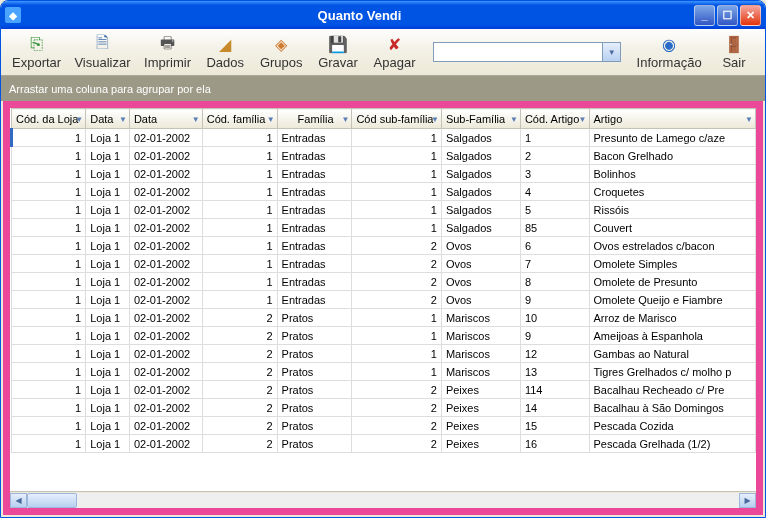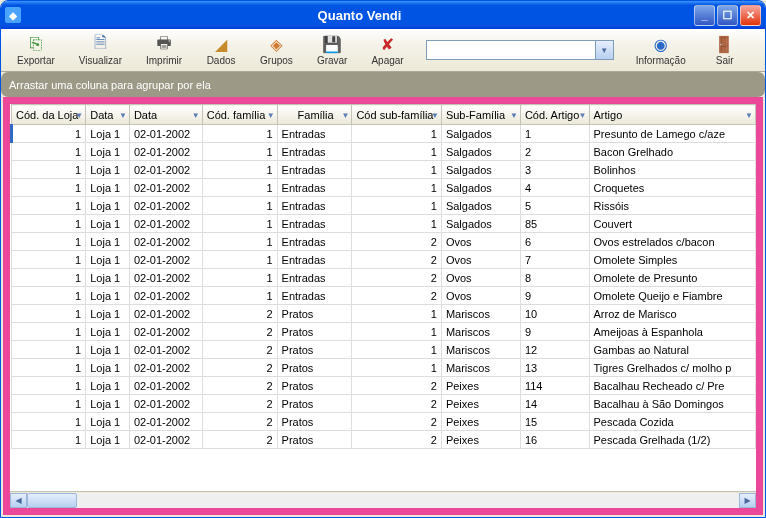--- a/index.html
+++ b/index.html
@@ -8,25 +8,25 @@
 .titlebar { height: 28px; background: linear-gradient(to bottom, #3d95ff 0%, #0054e3 15%, #0054e3 85%, #003dd9 100%); display: flex; align-items: center; padding: 0 4px; color: white; font-weight: bold; font-size: 13px; }
 .titlebar-icon { width: 16px; height: 16px; margin-right: 4px; background: #4aa3ff; border-radius: 2px; display: flex; align-items: center; justify-content: center; font-size: 10px; }
 .titlebar-text { flex: 1; text-align: center; }
 .titlebar-buttons { display: flex; gap: 2px; }
 .titlebar-btn { width: 21px; height: 21px; border-radius: 3px; display: flex; align-items: center; justify-content: center; font-weight: bold; color: white; font-size: 11px; border: 1px solid rgba(255,255,255,0.5); }
 .tb-min, .tb-max { background: linear-gradient(to bottom, #7ba7e8, #3156c4); }
 .tb-close { background: linear-gradient(to bottom, #f5a59e, #e3340a); }
 .toolbar { background: linear-gradient(to bottom, #fefefe 0%, #f4f2e8 40%, #ece9d8 100%); border-bottom: 1px solid #aca899; padding: 3px 6px; display: flex; align-items: center; gap: 4px; }
 .tool-btn { display: flex; flex-direction: column; align-items: center; padding: 2px 10px; cursor: pointer; min-width: 50px; }
 .tool-icon { width: 20px; height: 20px; display: flex; align-items: center; justify-content: center; font-size: 16px; margin-bottom: 1px; }
-.tool-label { font-size: 10px; color: #333; }
+.tool-label { font-size: 13px; color: #333; }
 .search-box { display: flex; margin: 0 8px; }
 .search-input { width: 170px; height: 20px; border: 1px solid #7f9db9; font-size: 11px; padding: 0 3px; }
 .search-drop { width: 18px; height: 20px; border: 1px solid #7f9db9; border-left: none; background: linear-gradient(to bottom, #e6eefc, #b8d0f0); display: flex; align-items: center; justify-content: center; font-size: 8px; color: #4a6a9e; cursor: pointer; }
-.groupbar { background: #9c9a87; color: white; padding: 6px 8px; font-size: 11px; height: 25px; display: flex; align-items: center; border-radius: 7px; }
+.groupbar { background: #9c9a87; color: white; padding: 6px 8px; font-size: 11px; height: 25px; display: flex; align-items: center; }
 .grid-wrap { flex: 1; background: white; overflow: hidden; border: 7px solid #ec4899; margin: 0 2px 2px 2px; display: flex; flex-direction: column; }
 .grid-scroll { flex: 1; overflow: hidden; }
 table { border-collapse: collapse; width: 100%; font-size: 11px; }
 th { background: linear-gradient(to bottom, #ffffff, #ece9d8); border: 1px solid #c5c2b8; padding: 2px 4px; text-align: left; font-weight: normal; position: relative; height: 20px; white-space: nowrap; }
 th .drop { position: absolute; right: 2px; top: 50%; transform: translateY(-50%); font-size: 8px; color: #5a7db5; cursor: pointer; }
 td { border: 1px solid #ddd; padding: 2px 4px; height: 18px; white-space: nowrap; }
 td.num { text-align: right; }
 td.txt { text-align: left; }
 tr.sel td:first-child { border-left: 3px solid #316ac5; }
 .hscroll { height: 17px; background: #ece9d8; border-top: 1px solid #c5c2b8; display: flex; align-items: center; }

